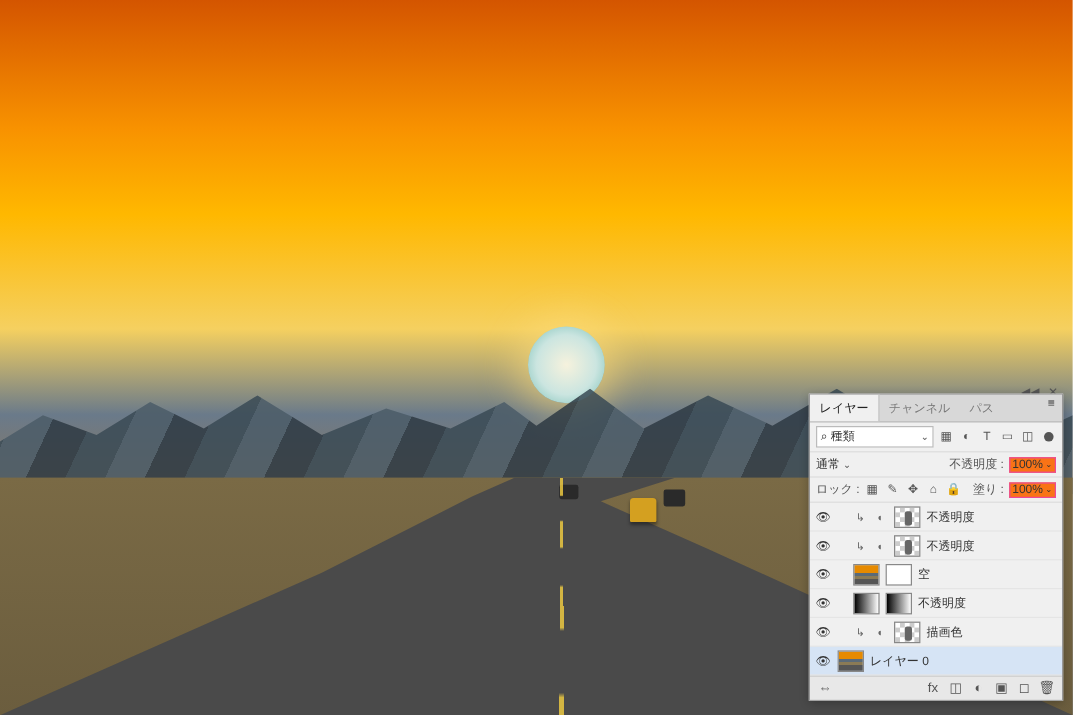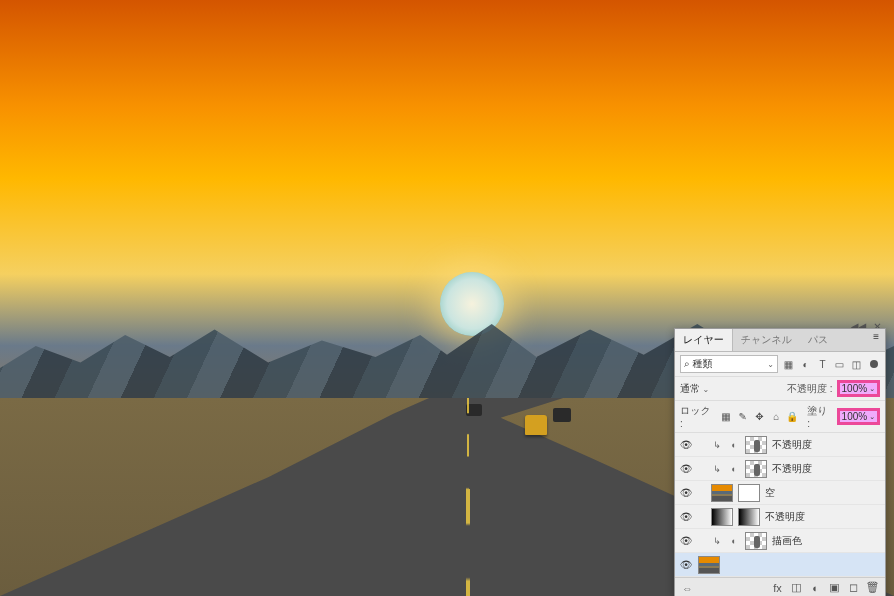--- a/index.html
+++ b/index.html
@@ -26,21 +26,21 @@
 .menu-btn { margin-left: auto; padding: 2px 6px; cursor: pointer; }
 
 .filter-row, .blend-row, .lock-row { display: flex; align-items: center; gap: 4px; padding: 3px 5px; border-bottom: 1px solid #ddd; }
 .filter-row .sel { flex: 1; display: flex; align-items: center; border: 1px solid #bbb; background: #fff; padding: 1px 3px; font-size: 10px; }
 .sel .chev { margin-left: auto; font-size: 8px; color: #666; }
 .ico { width: 13px; height: 13px; display: inline-flex; align-items: center; justify-content: center; font-size: 10px; color: #555; cursor: pointer; }
 .dot { width: 8px; height: 8px; border-radius: 50%; background: #555; }
 
 .blend-row .sel { width: 78px; font-family: Liberation Serif, serif; }
 .blend-row .lbl, .lock-row .lbl { color: #555; }
-.pct { display: flex; align-items: center; border: 3px solid #ec4899; background: #f0abfc; padding: 0 2px; }
+.pct { display: flex; align-items: center; border: 1px solid #ec4899; background: #f97316; padding: 0 2px; }
 .pct .chev { font-size: 7px; margin-left: 2px; }
 
 .layers { max-height: 148px; overflow: hidden; }
 .layer { display: flex; align-items: center; height: 24px; border-bottom: 1px solid #e5e5e5; padding: 0 4px; gap: 5px; }
 .layer.sel { background: #d6e4f5; }
 .eye { width: 14px; text-align: center; cursor: pointer; }
 .spacer { width: 8px; }
 .link-ic, .mask-ic { width: 12px; font-size: 9px; color: #666; text-align: center; }
 .thumb { width: 22px; height: 18px; border: 1px solid #888; background: #fff; flex-shrink: 0; }
 .thumb.checker { background: repeating-conic-gradient(#ccc 0 25%, #fff 0 50%) 0 0/8px 8px; position: relative; }
@@ -162,20 +162,21 @@
         <span class="eye">👁</span>
         <span class="spacer"></span>
         <span class="link-ic">↳</span>
         <span class="mask-ic">◐</span>
         <span class="thumb checker"></span>
         <span class="lname">描画色</span>
       </div>
       <div class="layer sel">
         <span class="eye">👁</span>
         <span class="thumb img"></span>
+        <span class="lname">レイヤー 0</span>
       </div>
     </div>
 
   <div class="panel-footer">
     <span class="ico footer-chev">⇔</span>
     <span class="ico">fx</span>
     <span class="ico">◫</span>
     <span class="ico">◐</span>
     <span class="ico">▣</span>
     <span class="ico">◻</span>

